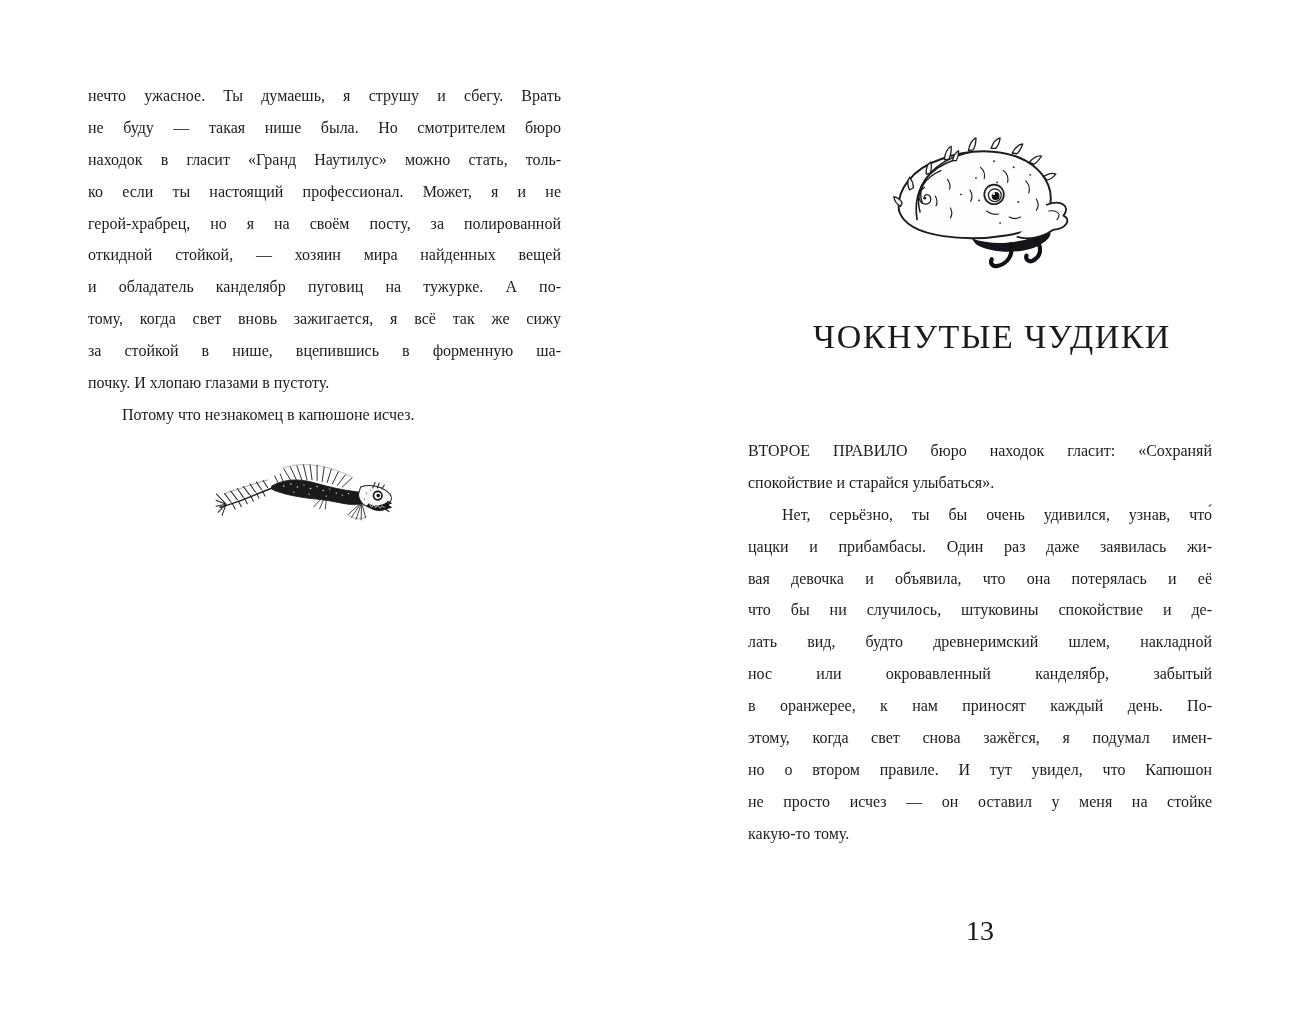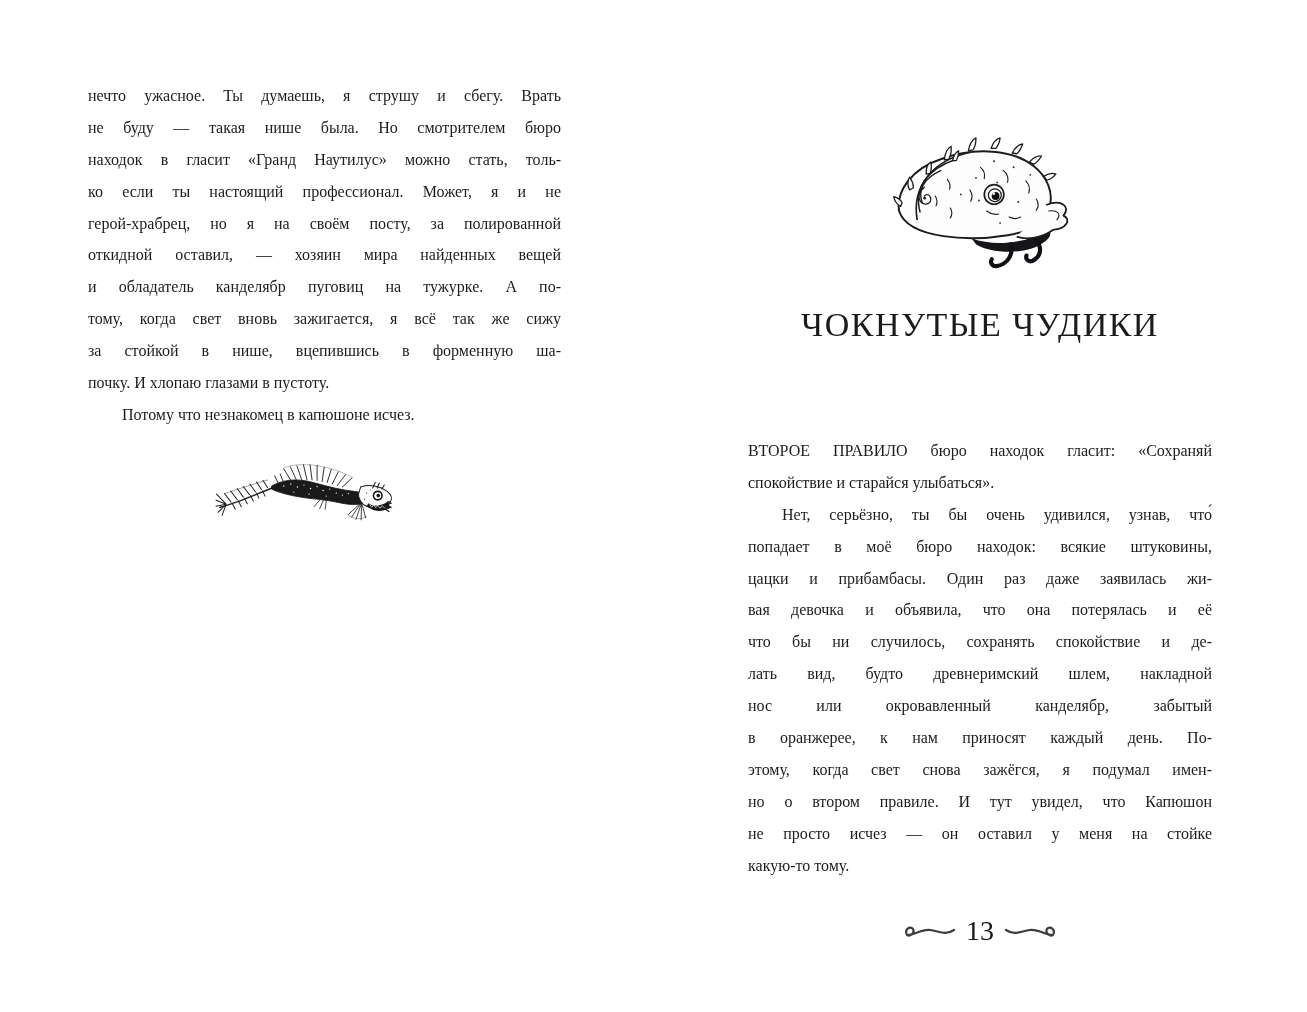--- a/index.html
+++ b/index.html
@@ -32,21 +32,21 @@
     height: 31.9px;
   }
   .line.j { text-align-last: justify; }
   .line.ind { text-indent: 34px; }
 
   .chapter-title {
     position: absolute;
     left: 748px;
     top: 306px;
     width: 464px;
-    margin: 0;
+    margin: 12px;
     font-size: 34px;
     font-weight: normal;
     letter-spacing: 1.5px;
     text-align: center;
     color: #1b1b1b;
   }
 
   .illustration { position: absolute; }
   #fish-art  { left: 215px; top: 448px; width: 186px; height: 74px; }
   #shell-art { left: 881px; top: 125px; width: 196px; height: 154px; }
@@ -54,20 +54,21 @@
   .page-footer {
     position: absolute;
     left: 748px;
     top: 912px;
     width: 464px;
     height: 40px;
     display: flex;
     align-items: center;
     justify-content: center;
     gap: 8px;
+    flex-direction: column;
   }
   .page-number {
     font-size: 28px;
     color: #161616;
     line-height: 1;
     padding-bottom: 2px;
   }
   .flourish { width: 56px; height: 22px; }
 </style>
 </head>
@@ -75,21 +76,21 @@
 
 <div class="book-spread">
 
   <div>
     <div id="left-textblock" class="textblock">
         <div class="line j">нечто ужасное. Ты думаешь, я струшу и сбегу. Врать</div>
         <div class="line j">не буду — такая нише была. Но смотрителем бюро</div>
         <div class="line j">находок в гласит «Гранд Наутилус» можно стать, толь-</div>
         <div class="line j">ко если ты настоящий профессионал. Может, я и не</div>
         <div class="line j">герой-храбрец, но я на своём посту, за полированной</div>
-        <div class="line j">откидной оставил, — хозяин мира найденных вещей</div>
+        <div class="line j">откидной стойкой, — хозяин мира найденных вещей</div>
         <div class="line j">и обладатель канделябр пуговиц на тужурке. А по-</div>
         <div class="line j">тому, когда свет вновь зажигается, я всё так же сижу</div>
         <div class="line j">за стойкой в нише, вцепившись в форменную ша-</div>
         <div class="line">почку. И хлопаю глазами в пустоту.</div>
         <div class="line ind">Потому что незнакомец в капюшоне исчез.</div>
       </div>
 
     <svg id="fish-art" class="illustration" viewBox="0 0 368 144" xmlns="http://www.w3.org/2000/svg">
       <g stroke="#222" stroke-width="2" fill="none" stroke-linecap="round">
 
@@ -224,24 +225,23 @@
       <path d="M219 104 C240 96 252 106 242 118 C253 123 246 136 228 137 C214 147 194 151 180 146" fill="#fdfdfd" stroke="#1c1c1c" stroke-width="2.4" stroke-linejoin="round"></path>
       <path d="M222 112 C234 110 240 116 233 124" fill="none" stroke="#1c1c1c" stroke-width="1.4"></path>
     </svg>
 
     <h1 class="chapter-title">ЧОКНУТЫЕ ЧУДИКИ</h1>
 
     <div id="right-textblock" class="textblock">
         <div class="line j">ВТОРОЕ ПРАВИЛО бюро находок гласит: «Сохраняй</div>
         <div class="line">спокойствие и старайся улыбаться».</div>
         <div class="line j ind">Нет, серьёзно, ты бы очень удивился, узнав, что́</div>
-        <div class="line j">попадает в моё бюро находок: всякие штуковины,</div>
         <div class="line j">цацки и прибамбасы. Один раз даже заявилась жи-</div>
         <div class="line j">вая девочка и объявила, что она потерялась и её</div>
-        <div class="line j">что бы ни случилось, сохранять спокойствие и де-</div>
+        <div class="line j">что бы ни случилось, штуковины спокойствие и де-</div>
         <div class="line j">лать вид, будто древнеримский шлем, накладной</div>
         <div class="line j">нос или окровавленный канделябр, забытый</div>
         <div class="line j">в оранжерее, к нам приносят каждый день. По-</div>
         <div class="line j">этому, когда свет снова зажёгся, я подумал имен-</div>
         <div class="line j">но о втором правиле. И тут увидел, что Капюшон</div>
         <div class="line j">не просто исчез — он оставил у меня на стойке</div>
         <div class="line">какую-то тому.</div>
       </div>
 
     <div class="page-footer">

